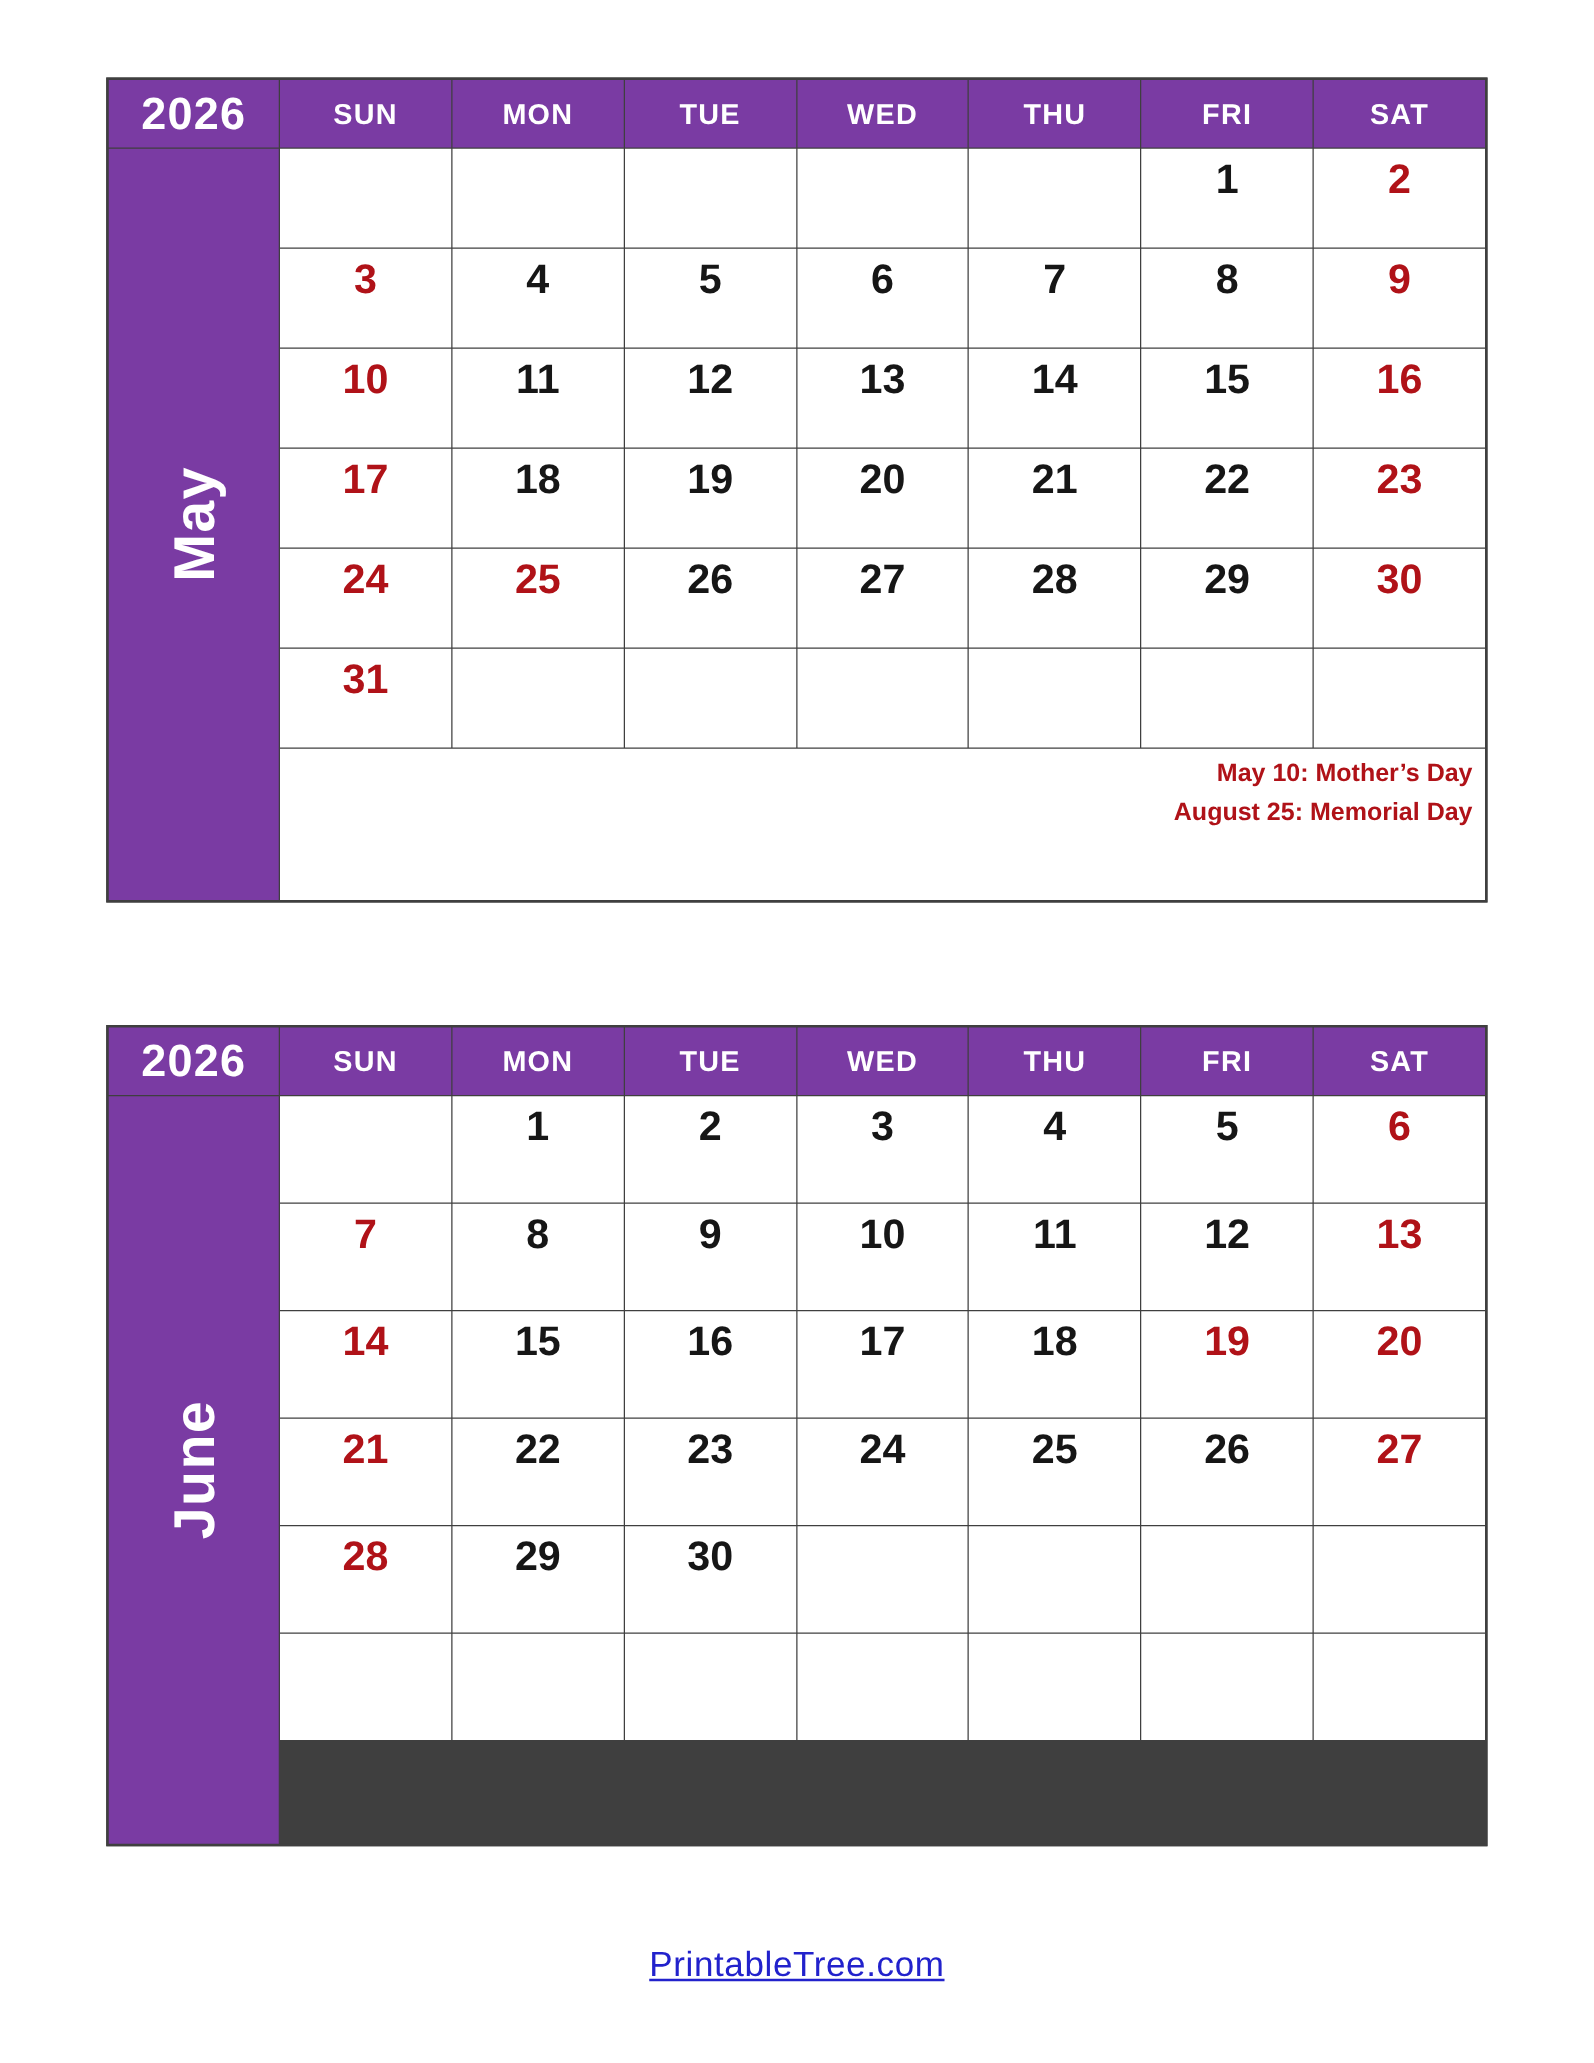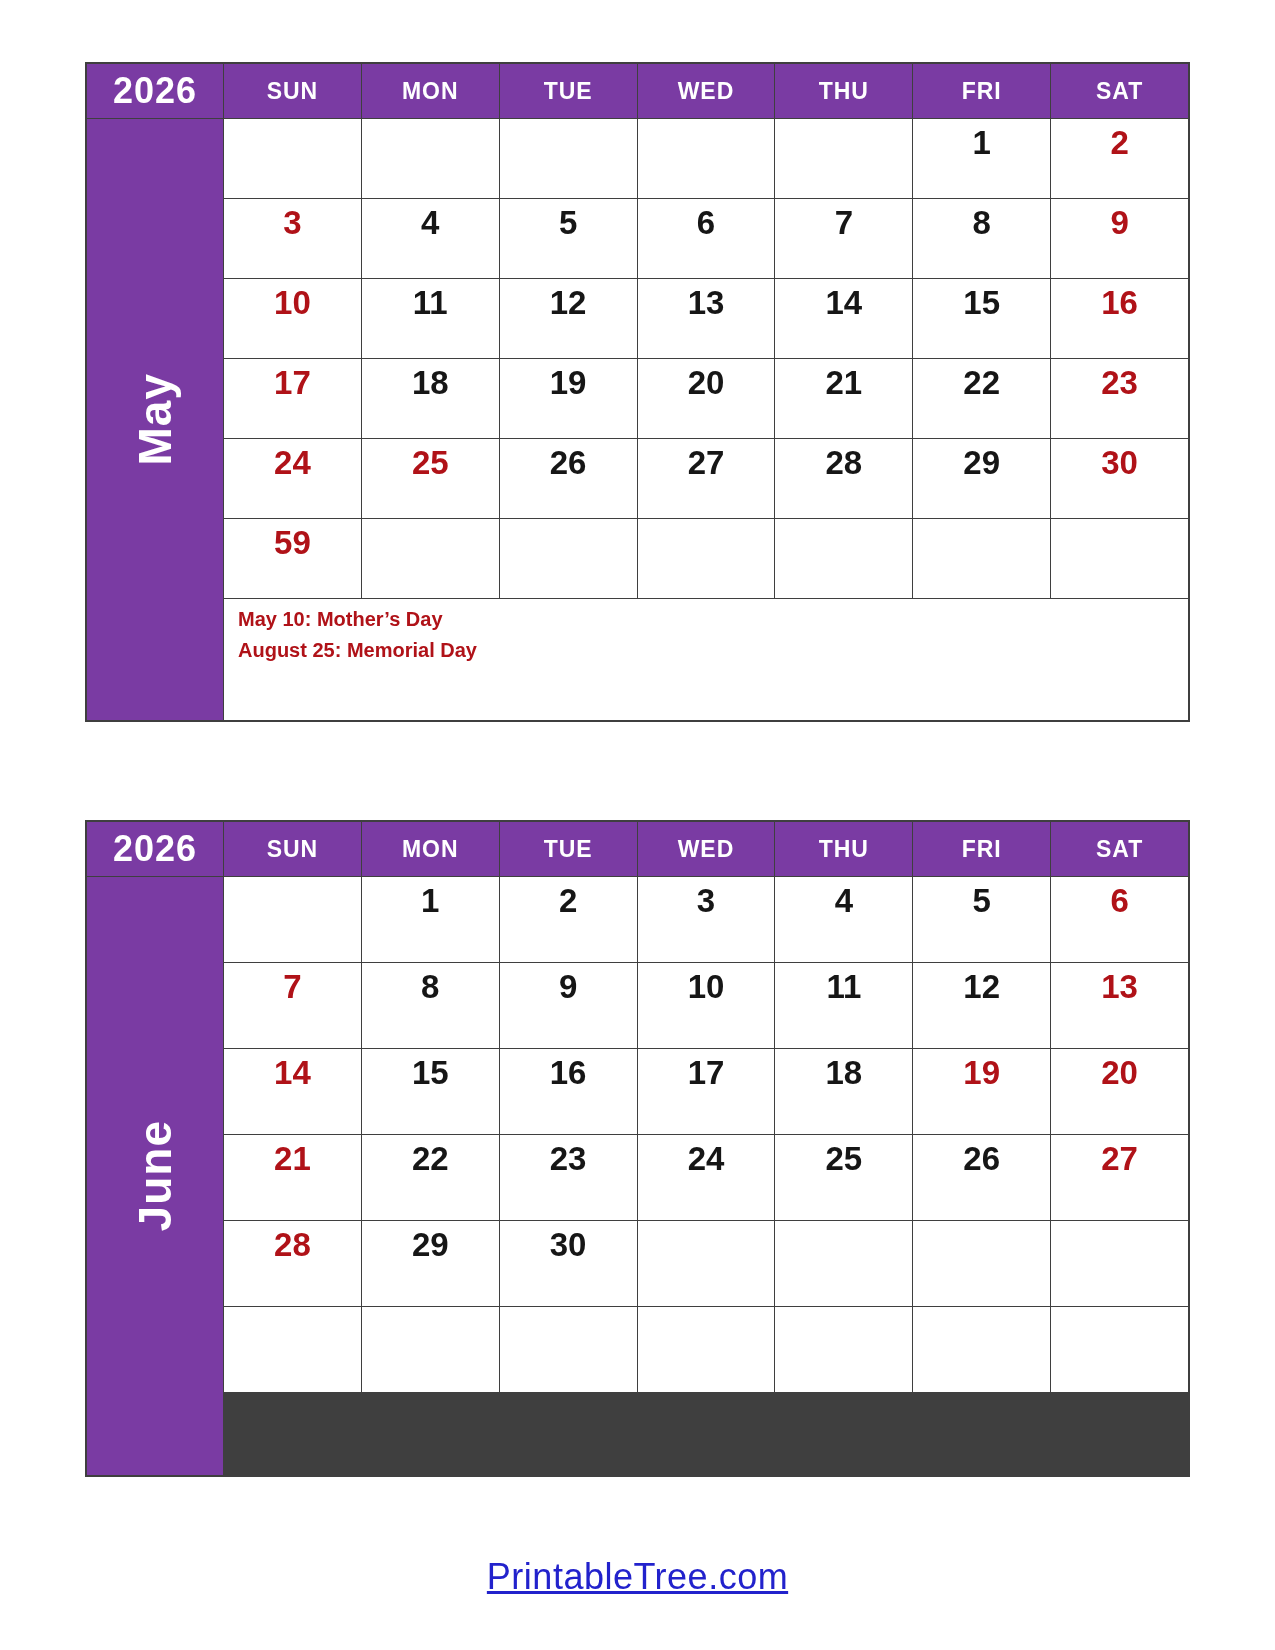--- a/index.html
+++ b/index.html
@@ -17,20 +17,21 @@
   }
   .cal {
     position: absolute;
     left: 85px;
     width: 1101px;
     background: var(--border, #3F3F3F);
     border: 2px solid var(--border, #3F3F3F);
     display: grid;
     grid-template-columns: 136px repeat(7, 1fr);
     gap: 1px;
+    text-align: right;
   }
   #cal-may  { top: 62px;  grid-template-rows: 54px repeat(6, 79px) 121px; }
   #cal-june { top: 820px; grid-template-rows: 54px repeat(6, 85px) 82px; }
 
   .cell { background: #ffffff; }
 
   .hdr {
     background: var(--purple, #7A3BA3);
     color: #ffffff;
     display: flex;
@@ -84,21 +85,21 @@
 
   .footer {
     position: absolute;
     top: 1556px;
     left: 0;
     width: 100%;
     text-align: center;
   }
   .footer a {
     color: var(--link, #2222CC);
-    font-size: 36px;
+    font-size: 28px;
     letter-spacing: 0.5px;
     text-decoration: underline;
   }
 </style>
 </head>
 <body>
 
 <div id="page">
   <section class="cal" id="cal-may">
       <div class="cell hdr year-cell">2026</div>
@@ -140,21 +141,21 @@
       <div class="cell day-cell">21</div>
       <div class="cell day-cell">22</div>
       <div class="cell day-cell red">23</div>
       <div class="cell day-cell red">24</div>
       <div class="cell day-cell red">25</div>
       <div class="cell day-cell">26</div>
       <div class="cell day-cell">27</div>
       <div class="cell day-cell">28</div>
       <div class="cell day-cell">29</div>
       <div class="cell day-cell red">30</div>
-      <div class="cell day-cell red">59</div>
+      <div class="cell day-cell red">31</div>
       <div class="cell day-cell"></div>
       <div class="cell day-cell"></div>
       <div class="cell day-cell"></div>
       <div class="cell day-cell"></div>
       <div class="cell day-cell"></div>
       <div class="cell day-cell"></div>
       <div class="cell notes-cell">
         <div class="note-line">May 10: Mother’s Day</div>
         <div class="note-line">August 25: Memorial Day</div>
       </div>

